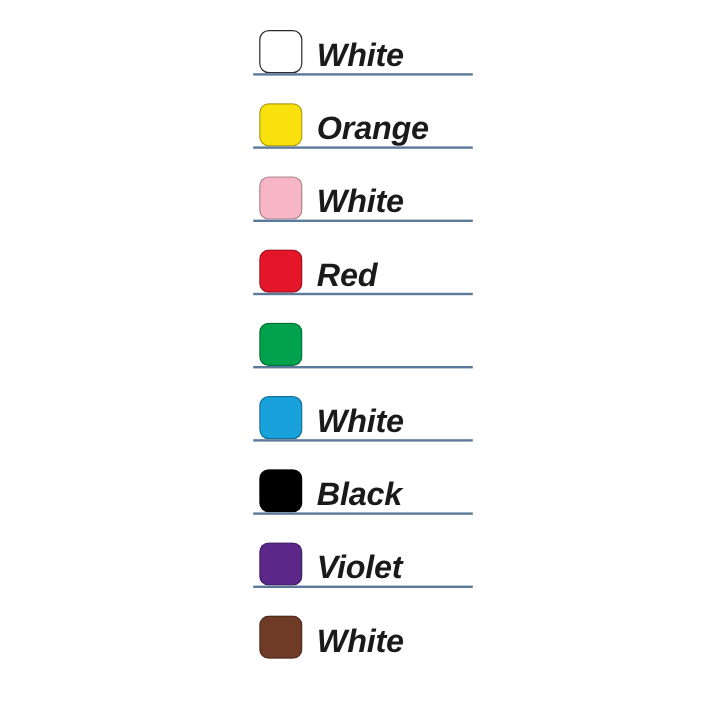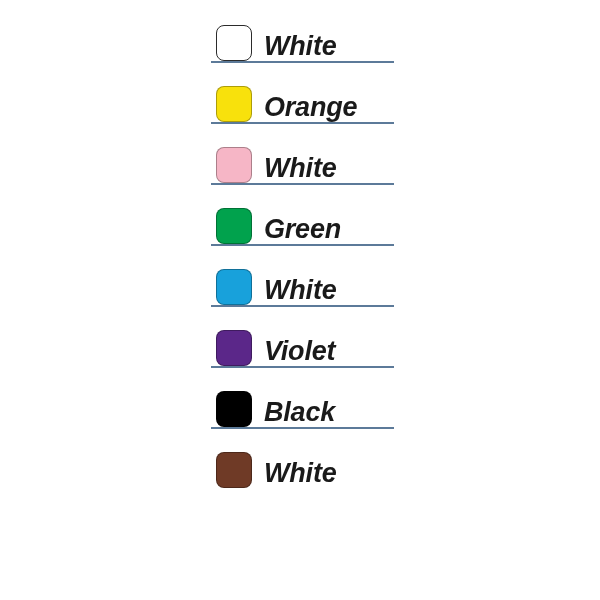--- a/index.html
+++ b/index.html
@@ -81,32 +81,35 @@
     </div>
     <div class="legend-row">
       <div class="swatch soft-edge" style="background-color: rgb(248, 225, 12);"></div>
       <span class="legend-label">Orange</span>
     </div>
     <div class="legend-row">
       <div class="swatch soft-edge" style="background-color: rgb(246, 182, 198);"></div>
       <span class="legend-label">White</span>
     </div>
     <div class="legend-row">
+      <div class="swatch soft-edge" style="background-color: rgb(229, 21, 42);"></div>
+      <span class="legend-label">Red</span>
+    </div>
+    <div class="legend-row">
       <div class="swatch soft-edge" style="background-color: rgb(1, 162, 77);"></div>
-      <span class="legend-label">Green</span>
     </div>
     <div class="legend-row">
       <div class="swatch soft-edge" style="background-color: rgb(24, 161, 219);"></div>
       <span class="legend-label">White</span>
     </div>
     <div class="legend-row">
+      <div class="swatch soft-edge" style="background-color: rgb(0, 0, 0);"></div>
+      <span class="legend-label">Black</span>
+    </div>
+    <div class="legend-row">
       <div class="swatch soft-edge" style="background-color: rgb(91, 39, 137);"></div>
       <span class="legend-label">Violet</span>
-    </div>
-    <div class="legend-row">
-      <div class="swatch soft-edge" style="background-color: rgb(0, 0, 0);"></div>
-      <span class="legend-label">Black</span>
     </div>
     <div class="legend-row">
       <div class="swatch soft-edge" style="background-color: rgb(111, 58, 38);"></div>
       <span class="legend-label">White</span>
     </div>
   </div>
 
 </body></html>

